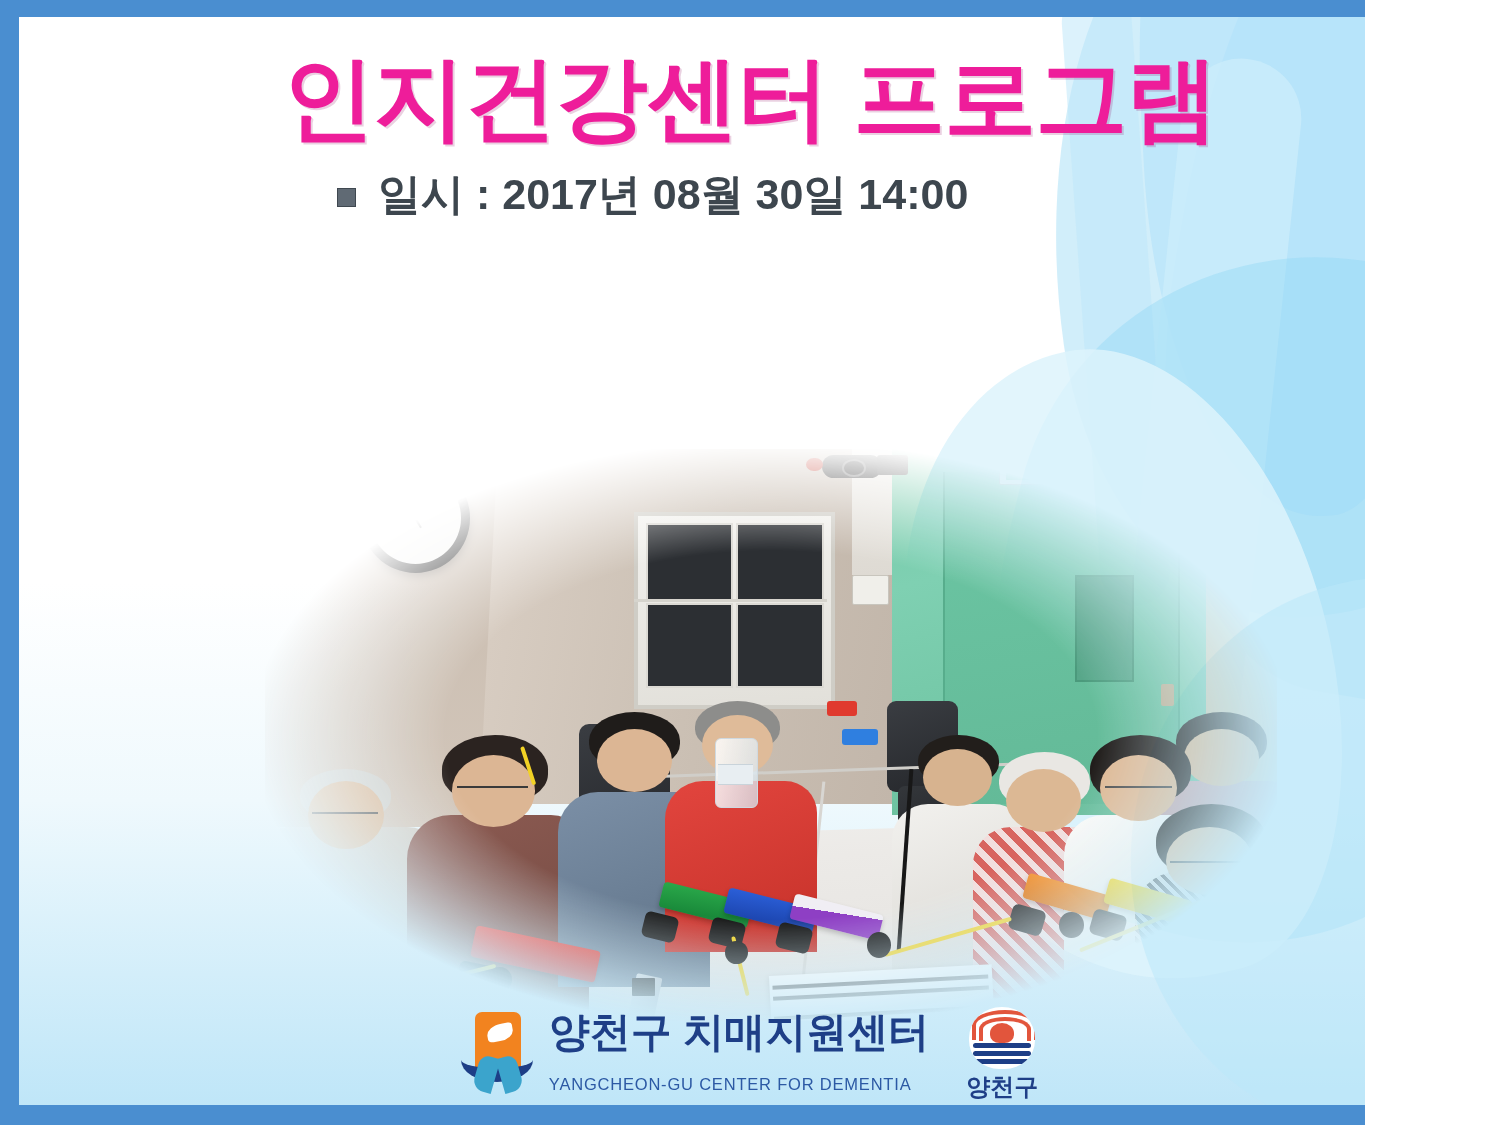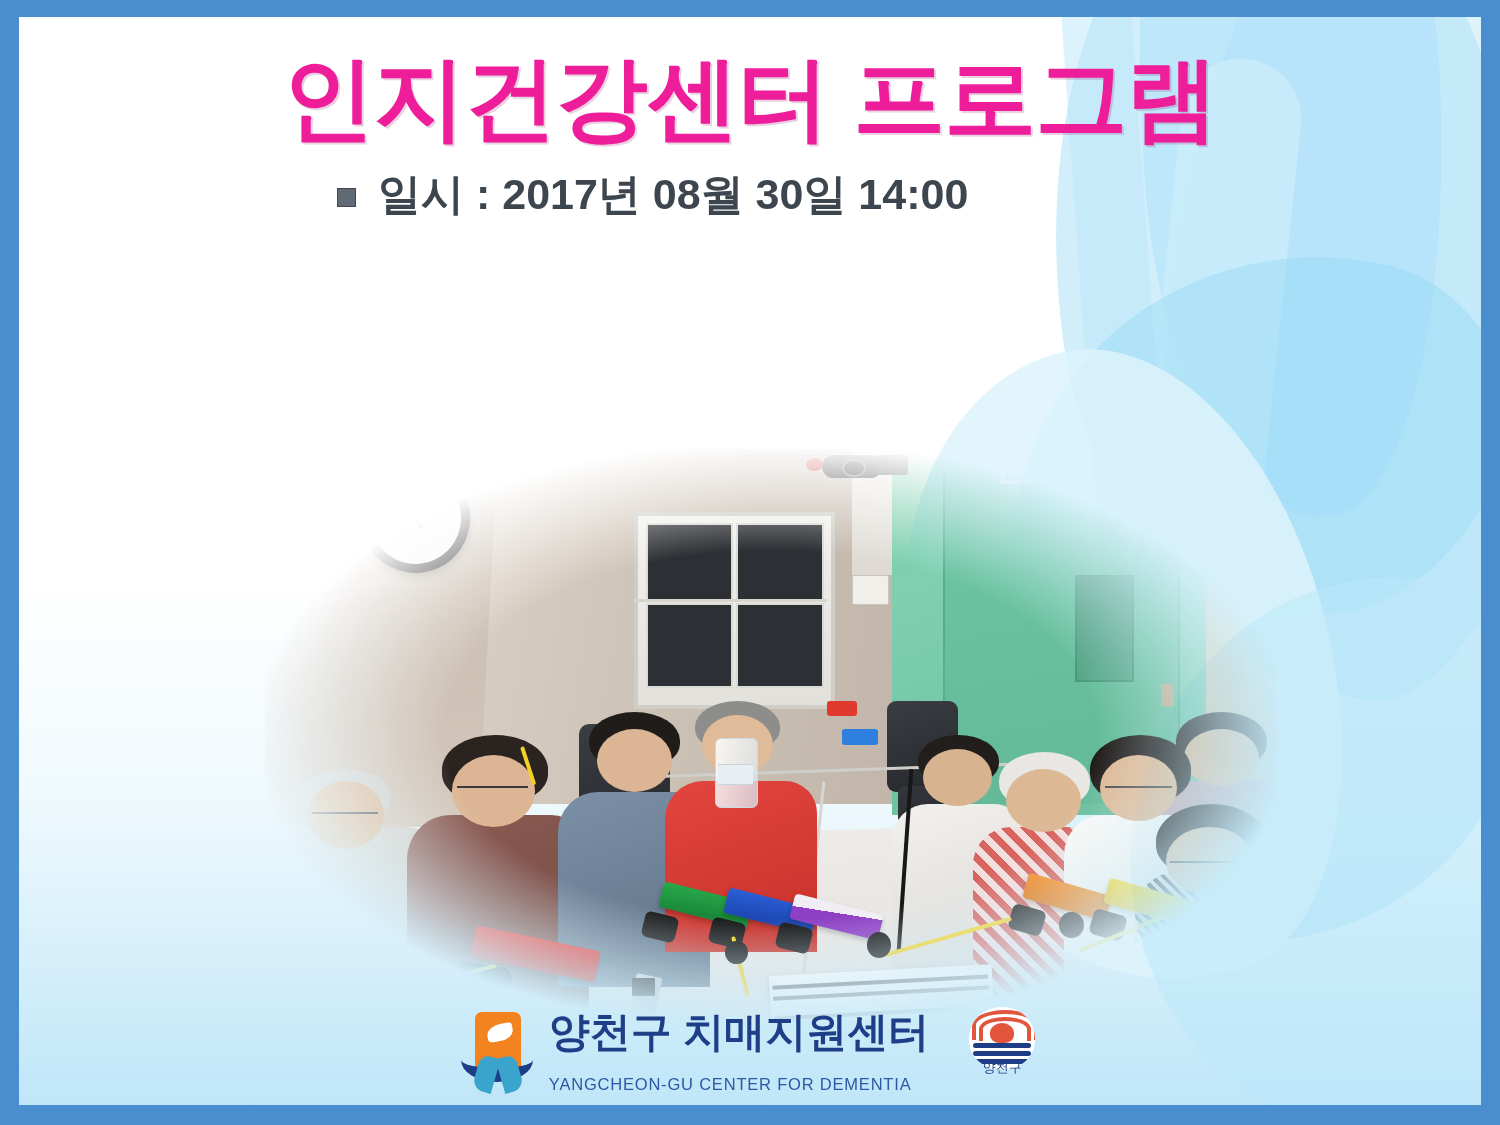--- a/index.html
+++ b/index.html
@@ -1,20 +1,20 @@
 <!DOCTYPE html>
 <html><head>
 <meta charset="utf-8">
 <style>
   html,body{margin:0;padding:0;background:#ffffff;}
   body{font-family:"Liberation Sans", sans-serif;}
 
   #poster{
     position:relative;
-    width:1500px;height:1125px;
+    width:1365px;height:1125px;
     overflow:hidden;
     background:#4a8ed0;
     box-sizing:border-box;
   }
 
   
   #frame-border{
     position:absolute;inset:0;
     background:#4a8ed0;
   }
@@ -408,22 +408,22 @@
   }
   .gu-arc{position:absolute;border-radius:50% 50% 0 0;border-style:solid;border-bottom:none;}
   #gu-arc1{left:3px;top:3px;width:58px;height:26px;border-width:4px;border-color:#e2553c;}
   #gu-arc2{left:10px;top:10px;width:44px;height:20px;border-width:4px;border-color:#e2553c;}
   #gu-sun{position:absolute;left:21px;top:16px;width:24px;height:20px;background:#e2553c;border-radius:50% 50% 40% 40%;}
   .gu-wave{position:absolute;left:4px;width:58px;height:5px;background:#1d3e86;border-radius:3px;}
   #gu-w1{top:36px;}
   #gu-w2{top:44px;}
   #gu-w3{top:52px;}
   #gu-label{
-    position:absolute;left:0;top:52px;width:78px;text-align:center;
-    font-size:13px;font-weight:normal;color:#1e3f87;
+    position:absolute;left:0;top:64px;width:78px;text-align:center;
+    font-size:24px;font-weight:bold;color:#1e3f87;
   }
 </style>
 </head>
 <body>
 
 <div id="poster">
   <div id="frame-border"></div>
 
   <div id="canvas">
 

